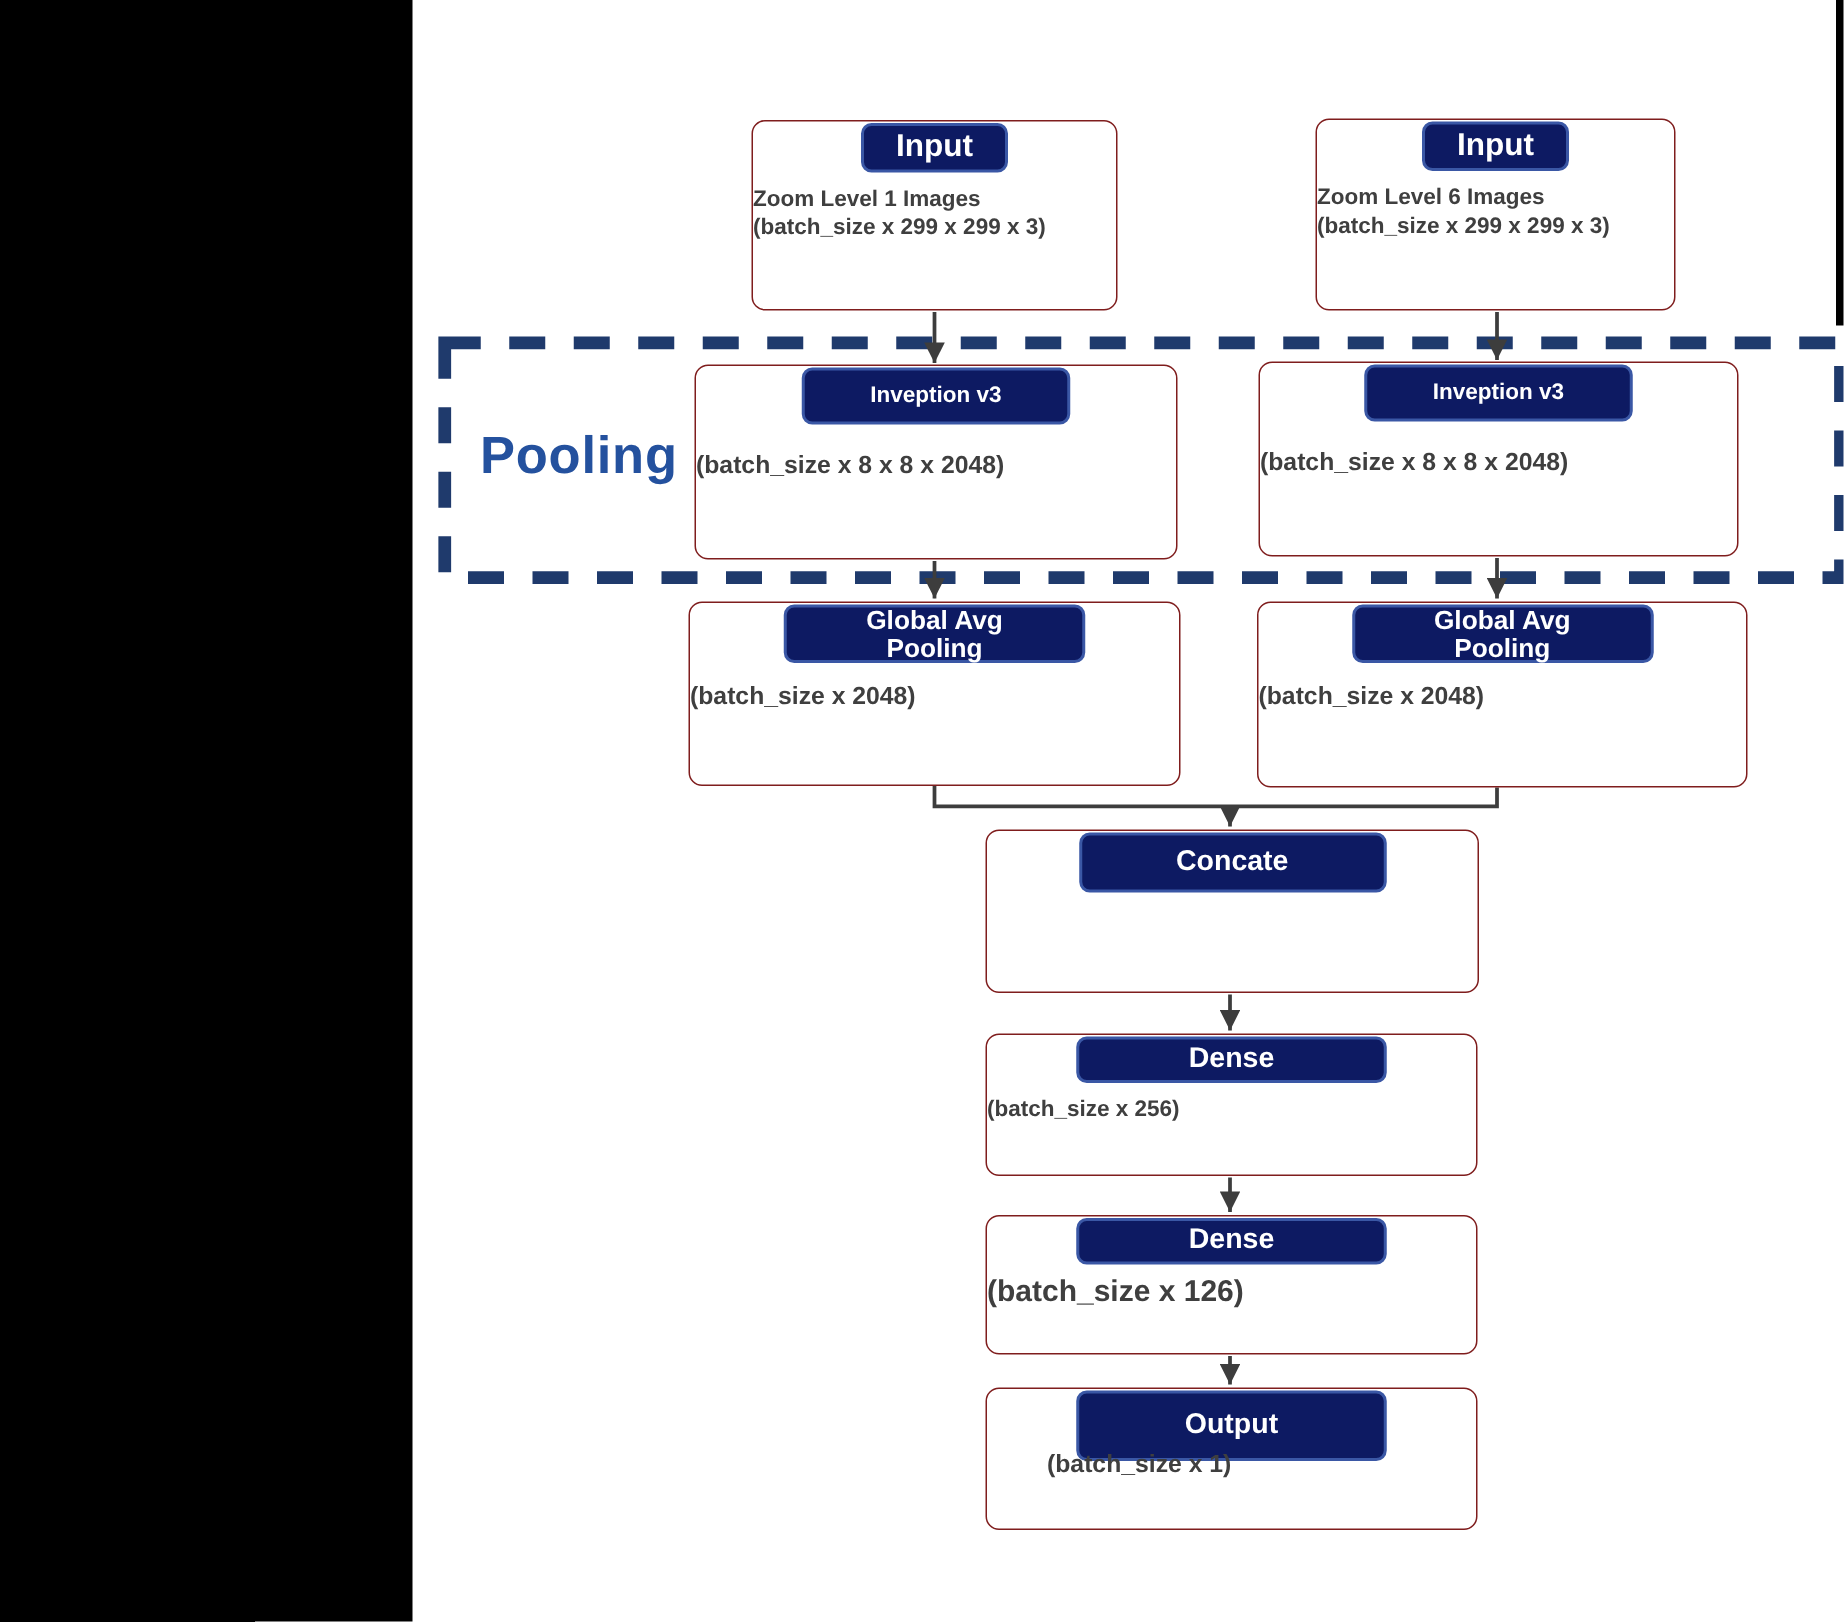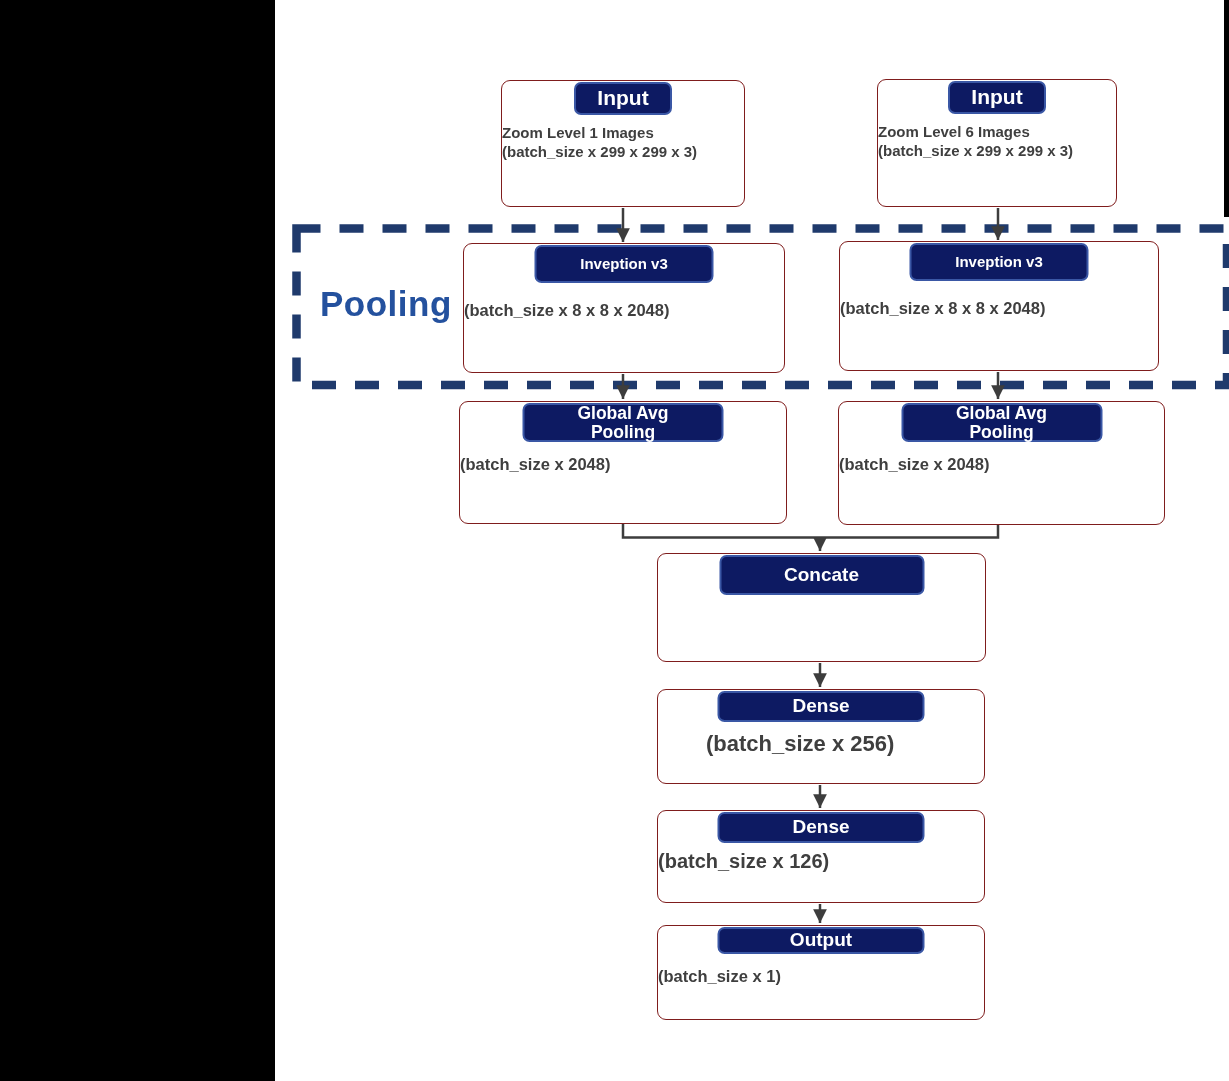--- a/index.html
+++ b/index.html
@@ -41,29 +41,29 @@
   .n-concat {left:657px;top:553px;width:329px;height:109px;}
   .n-dense1 {left:657px;top:689px;width:328px;height:95px;}
   .n-dense2 {left:657px;top:810px;width:328px;height:93px;}
   .n-output {left:657px;top:925px;width:328px;height:95px;}
 
   .n-input1 .pill,.n-input2 .pill{width:98px;height:33px;font-size:21px;}
   .n-inv1 .pill,.n-inv2 .pill{width:179px;height:38px;font-size:15px;}
   .n-gap1 .pill,.n-gap2 .pill{width:201px;height:39px;font-size:17.5px;}
   .n-concat .pill{width:205px;height:40px;font-size:19px;}
   .n-dense1 .pill,.n-dense2 .pill{width:207px;height:31px;font-size:19px;}
-  .n-output .pill{width:207px;height:27px;font-size:19px;}
+  .n-output .pill{width:207px;height:47px;font-size:19px;}
 
   .n-input1 .body-text,.n-input2 .body-text{top:42px;font-size:15px;}
   .n-inv1 .body-text,.n-inv2 .body-text{top:56px;font-size:16.5px;}
   .n-gap1 .body-text,.n-gap2 .body-text{top:52px;font-size:16.5px;}
   .n-concat .body-text{top:46px;font-size:16.5px;}
-  .n-dense1 .body-text{top:40px;font-size:22px;margin-left:48px;}
+  .n-dense1 .body-text{top:40px;font-size:15px;}
   .n-dense2 .body-text{top:38px;font-size:20px;}
-  .n-output .body-text{top:40px;font-size:16.5px;}
+  .n-output .body-text{top:40px;font-size:16.5px;margin-left:40px;}
 
   .freeze-label{
     position:absolute;left:320px;top:284px;
     color:#24519e;font-size:35px;font-weight:700;letter-spacing:0.5px;
   }
 </style>
 </head>
 <body>
 
 <div id="stage">

